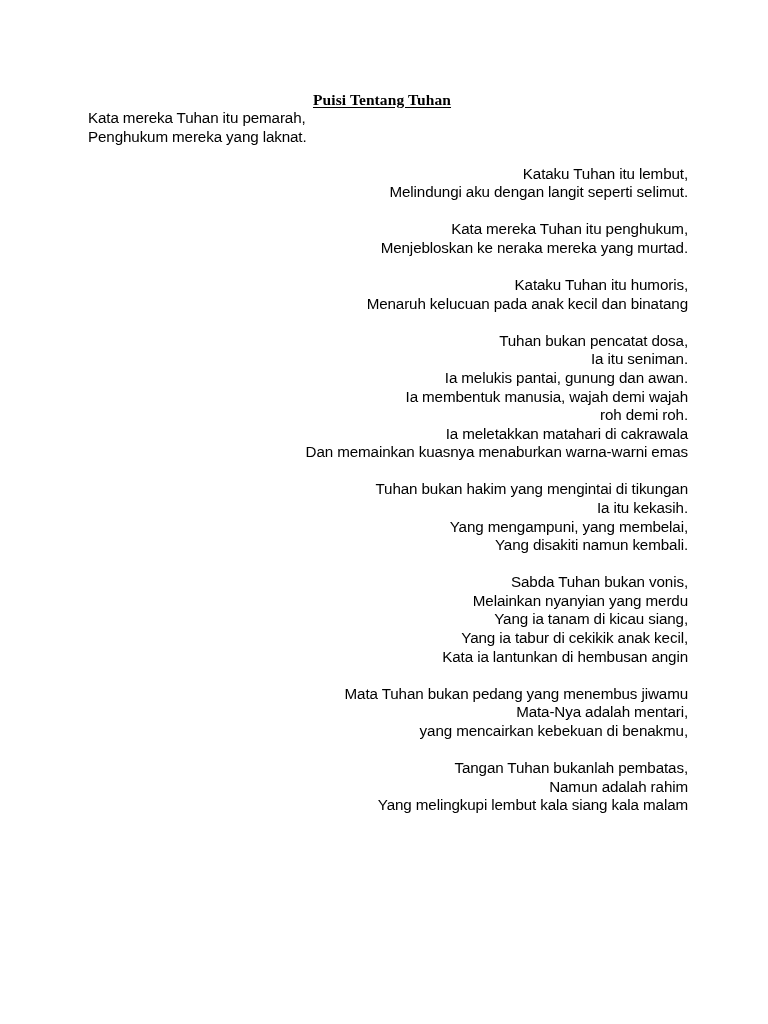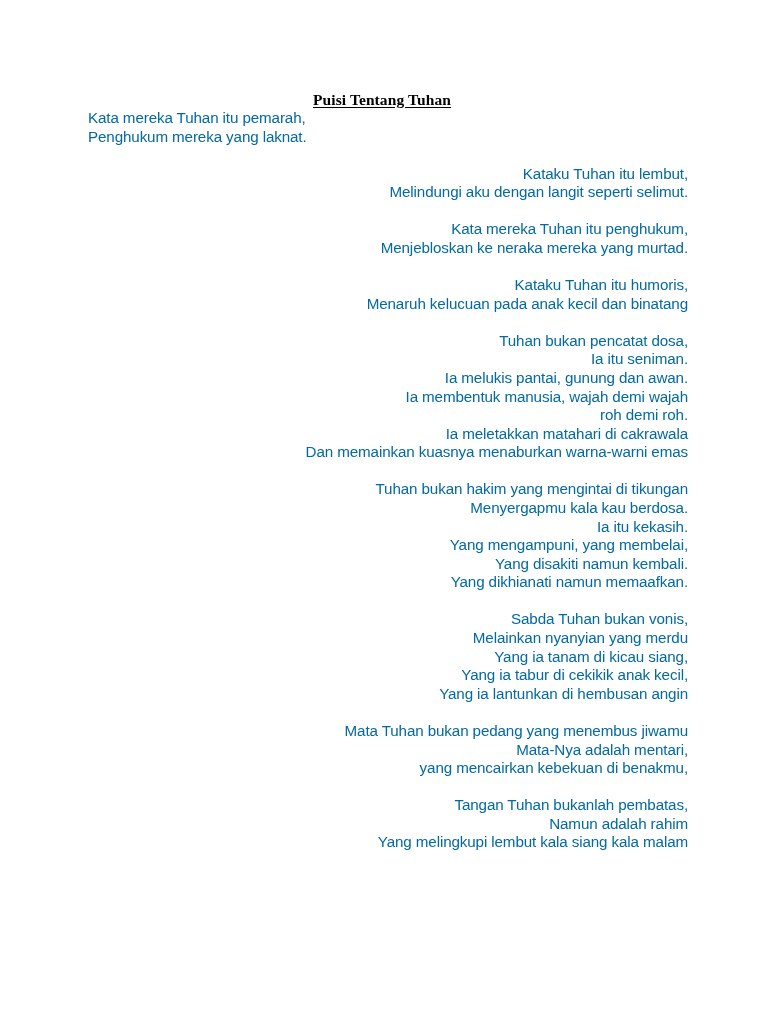--- a/index.html
+++ b/index.html
@@ -54,21 +54,21 @@
 
   .stanza + .stanza {
     margin-top: 18.5px; 
     text-align: right;
   }
 
   .line {
     font-size: 15.2px;
     line-height: 18.6px;
     white-space: pre;
-    color: #0369a1;
+    color: #000000;
     letter-spacing: -0.12px;
   }
 </style>
 </head>
 <body>
 
 <div class="page">
   <article class="doc-body">
 
     <h1 class="poem-title">Puisi Tentang Tuhan</h1>
@@ -94,32 +94,30 @@
           <div class="line">Tuhan bukan pencatat dosa,</div>
           <div class="line">Ia itu seniman.</div>
           <div class="line">Ia melukis pantai, gunung dan awan.</div>
           <div class="line">Ia membentuk manusia, wajah demi wajah</div>
           <div class="line">roh demi roh.</div>
           <div class="line">Ia meletakkan matahari di cakrawala</div>
           <div class="line">Dan memainkan kuasnya menaburkan warna-warni emas</div>
         </div>
         <div class="stanza">
           <div class="line">Tuhan bukan hakim yang mengintai di tikungan</div>
-          <div class="line">Menyergapmu kala kau berdosa.</div>
           <div class="line">Ia itu kekasih.</div>
           <div class="line">Yang mengampuni, yang membelai,</div>
           <div class="line">Yang disakiti namun kembali.</div>
-          <div class="line">Yang dikhianati namun memaafkan.</div>
         </div>
         <div class="stanza">
           <div class="line">Sabda Tuhan bukan vonis,</div>
           <div class="line">Melainkan nyanyian yang merdu</div>
           <div class="line">Yang ia tanam di kicau siang,</div>
           <div class="line">Yang ia tabur di cekikik anak kecil,</div>
-          <div class="line">Yang ia lantunkan di hembusan angin</div>
+          <div class="line">Kata ia lantunkan di hembusan angin</div>
         </div>
         <div class="stanza">
           <div class="line">Mata Tuhan bukan pedang yang menembus jiwamu</div>
           <div class="line">Mata-Nya adalah mentari,</div>
           <div class="line">yang mencairkan kebekuan di benakmu,</div>
         </div>
         <div class="stanza">
           <div class="line">Tangan Tuhan bukanlah pembatas,</div>
           <div class="line">Namun adalah rahim</div>
           <div class="line">Yang melingkupi lembut kala siang kala malam</div>

